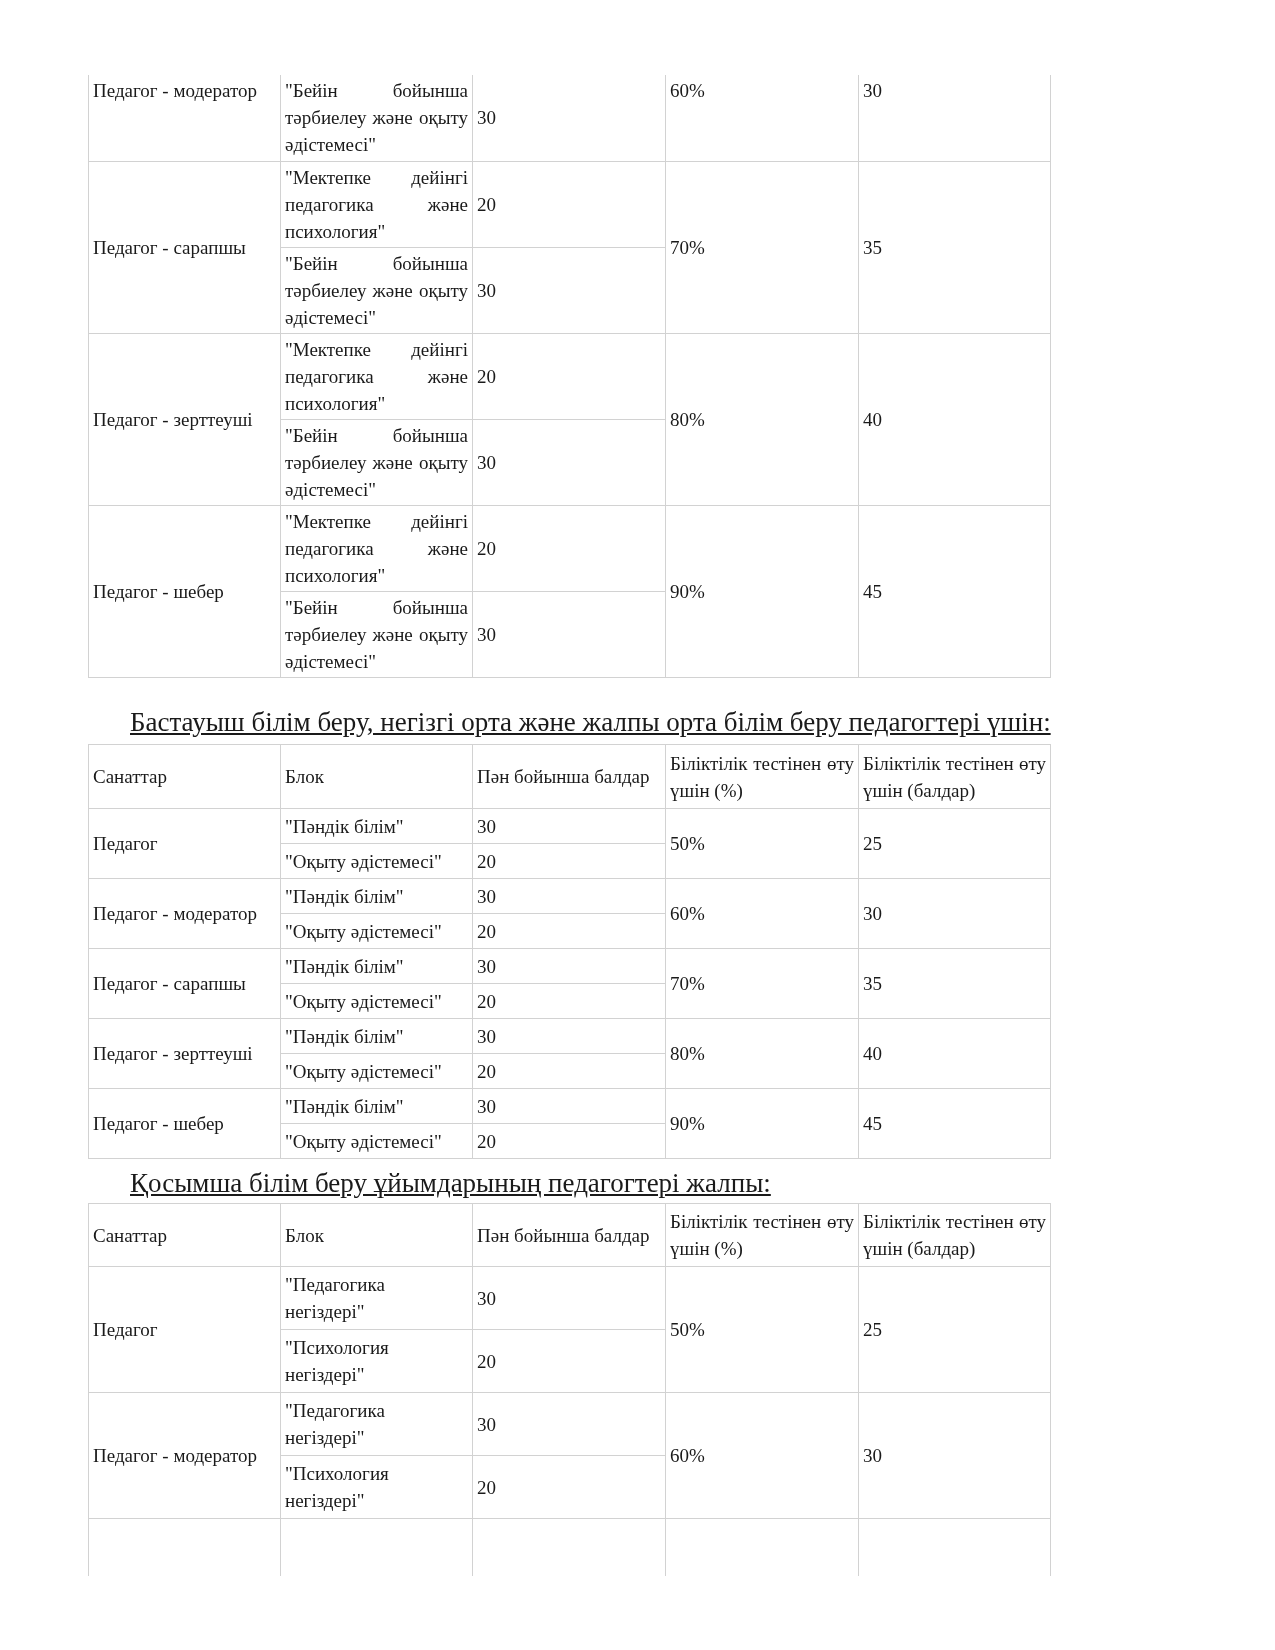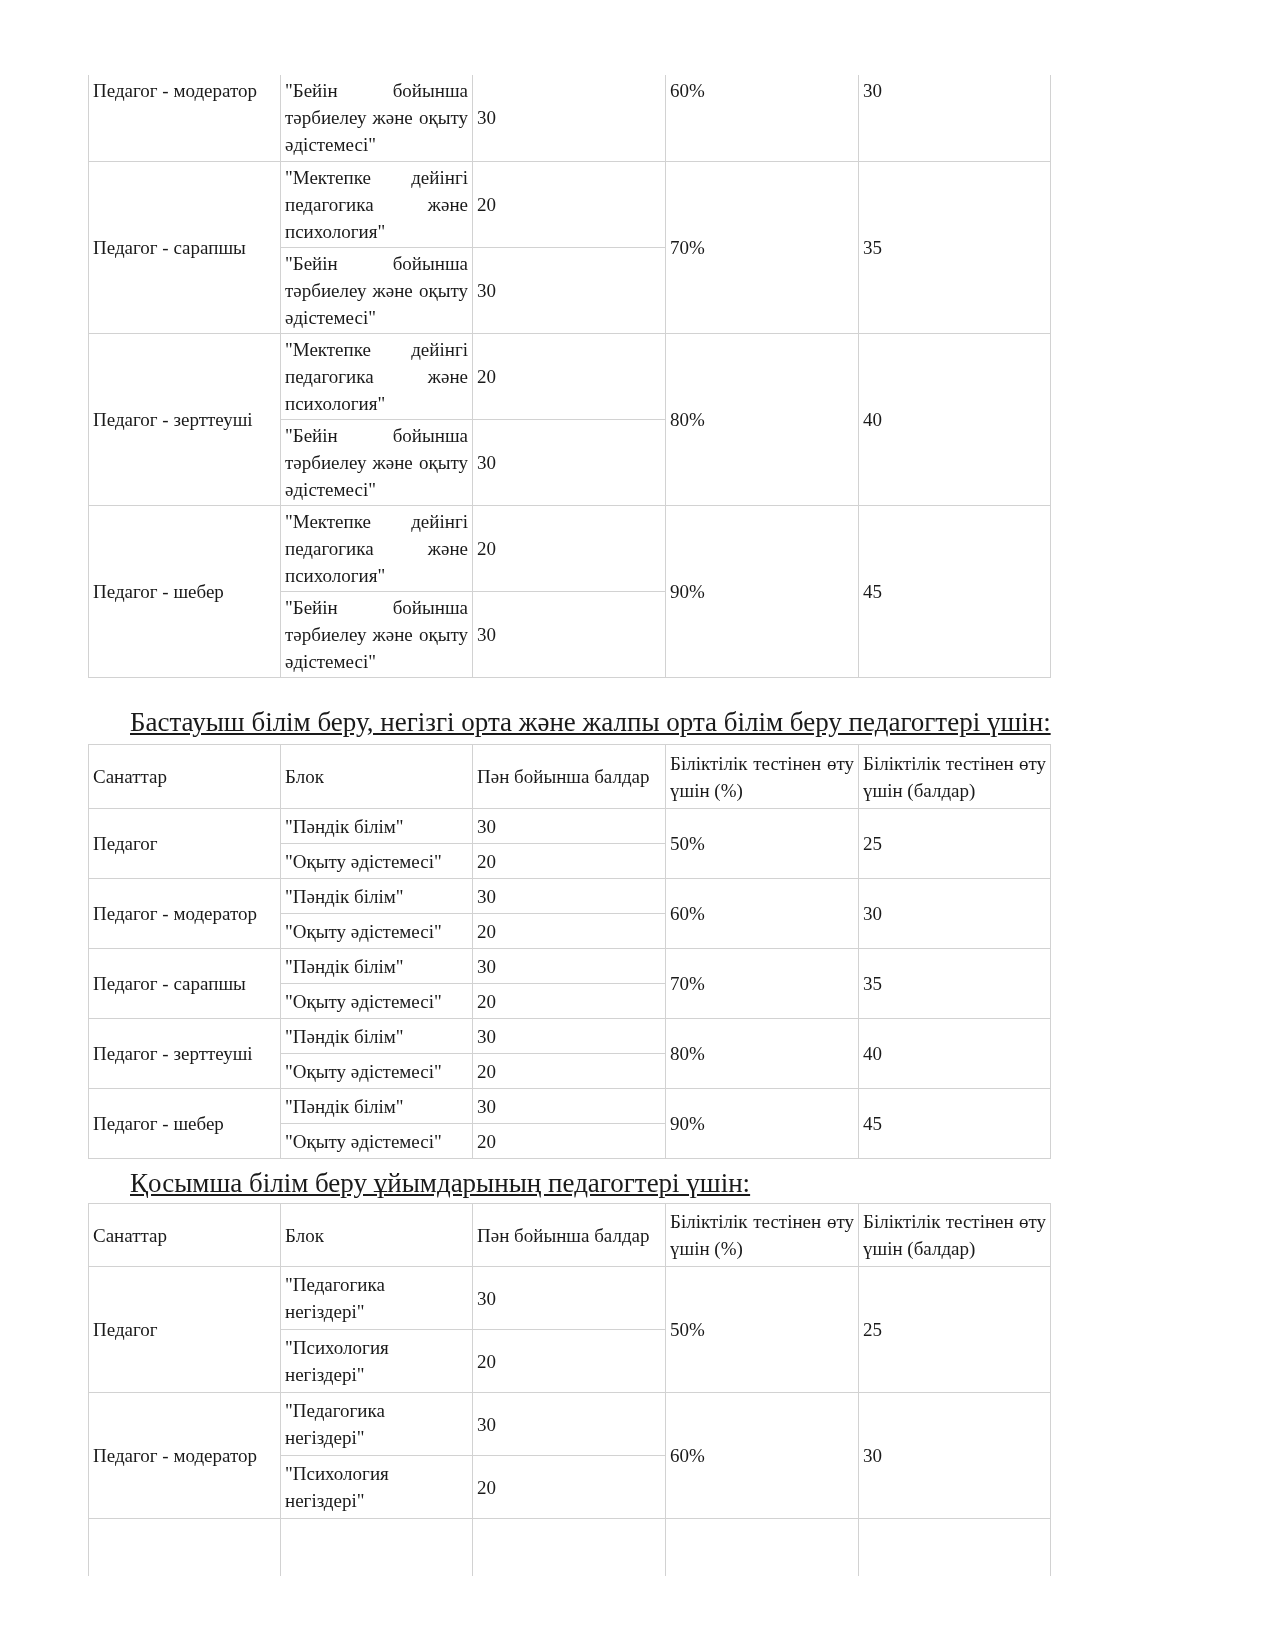--- a/index.html
+++ b/index.html
@@ -146,21 +146,21 @@
       <td rowspan="2">90%</td>
       <td rowspan="2">45</td>
     </tr>
     <tr style="height:35px">
       <td>"Оқыту әдістемесі"</td>
       <td>20</td>
     </tr>
   </tbody>
 </table>
 
-<div class="heading" style="top:1168px">Қосымша білім беру ұйымдарының педагогтері үшін:</div>
+<div class="heading" style="top:1168px">Қосымша білім беру ұйымдарының педагогтері жалпы:</div>
 <table class="tbl" id="t3" style="top:1203px">
   <colgroup>
       <col class="c1">
       <col class="c2">
       <col class="c3">
       <col class="c4">
       <col class="c5">
     </colgroup>
   <tbody>
     <tr class="hdr" style="height:63px">

